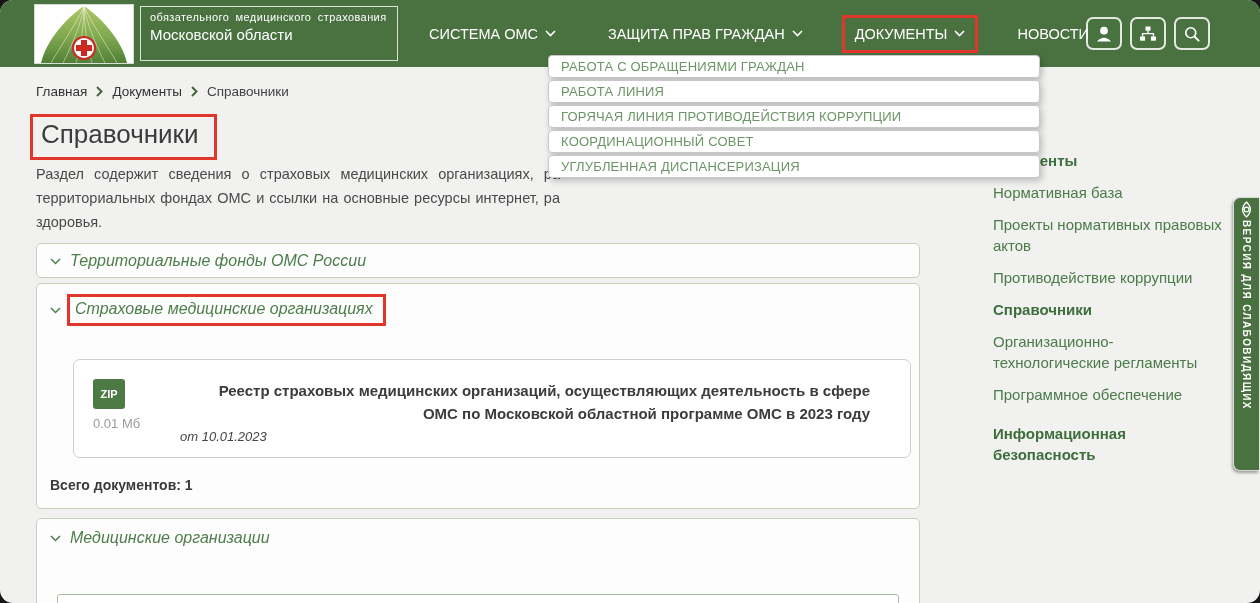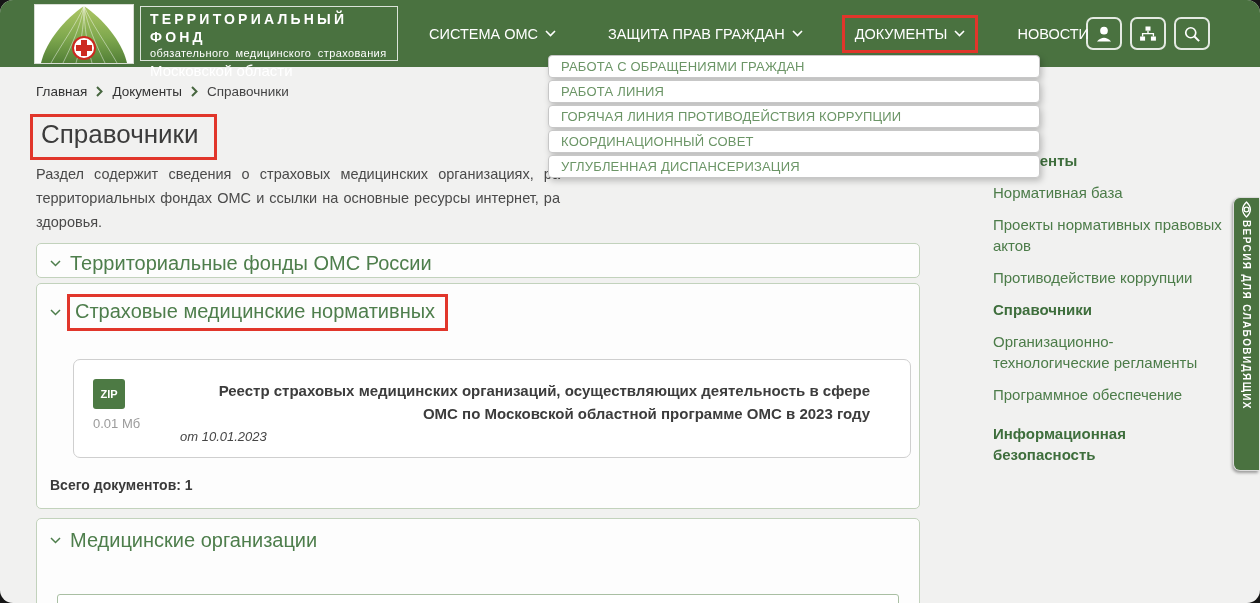--- a/index.html
+++ b/index.html
@@ -37,21 +37,21 @@
   .h1-box{position:absolute;left:30px;top:114px;border:3px solid #E1362B;
           padding:2px 15px 7px 8px;z-index:20;}
   .h1{font-size:26px;color:#3C3C3C;font-weight:400;}
   .desc{position:absolute;left:36px;top:162px;width:524px;font-size:14.5px;line-height:24px;
         color:#4A4A4A;z-index:5;}
   .jline{text-align:justify;text-align-last:justify;}
   
   .acc{position:absolute;left:36px;width:884px;background:#fdfdfd;border:1px solid #c2d2bc;
        border-radius:5px;box-sizing:border-box;z-index:5;}
   .acc-head{display:flex;align-items:center;padding:10px 0 0 13px;cursor:pointer;}
-  .acc-label{font-size:20px;color:#4E7E4C;margin-left:9px;}
+  .acc-label{font-size:16px;color:#4E7E4C;margin-left:9px;font-style:italic;}
   .redbox{border:3px solid #E1362B;padding:3px 10px 5px 5px;margin-left:6px;}
   .redbox .acc-label{margin-left:0;}
   .doc-card{position:absolute;left:36px;top:75px;width:838px;height:99px;background:#fff;
             border:1px solid #cfcfcf;border-radius:7px;box-sizing:border-box;cursor:pointer;}
   .doc-inner{display:flex;padding:19px 40px 0 19px;}
   .doc-filecol{width:87px;flex:0 0 87px;}
   .zip-badge{width:32px;height:30px;background:#4D7A44;border-radius:3px;color:#fff;
              font-size:11px;font-weight:bold;display:flex;align-items:center;justify-content:center;}
   .doc-size{font-size:13px;color:#9b9b9b;margin-top:7px;}
   .doc-title{font-size:15px;font-weight:bold;color:#3C3C3C;line-height:23px;max-width:690px;text-align:right;}
@@ -95,21 +95,20 @@
           <path d="M49,1 C30,14 11,36 6,58 L92,58 C87,36 68,14 49,1 Z" fill="url(#domeg)"></path>
           <path d="M49,1 C42,18 26,40 16,58 M49,1 C46,20 36,42 28,58 M49,1 C49,22 45,44 41,58 M49,1 C56,18 72,40 82,58 M49,1 C52,20 62,42 70,58 M49,1 C49,22 53,44 57,58" stroke="rgba(255,255,255,0.45)" stroke-width="1" fill="none"></path>
           <circle cx="49" cy="43" r="11" fill="#fff" stroke="#cc2a20" stroke-width="2"></circle>
           <rect x="46" y="35" width="6" height="16" fill="#cc2a20"></rect>
           <rect x="41" y="40" width="16" height="6" fill="#cc2a20"></rect>
         </svg>
       </span>
     </div>
 
     <div class="brand-box">
-      <div class="brand1">ТЕРРИТОРИАЛЬНЫЙ ФОНД</div>
       <div class="brand2">обязательного медицинского страхования</div>
       <div class="brand3">Московской области</div>
     </div>
 
     <nav class="nav">
       <div class="nav-item">
         <span>СИСТЕМА ОМС</span>
         <span>
           <svg width="11" height="7" viewBox="0 0 11 7">
               <polyline points="1,1 5.5,5.5 10,1" stroke="#fff" stroke-width="1.6" fill="none"></polyline>
@@ -217,21 +216,21 @@
   </div>
 
   <div class="acc" style="top:283px;height:226px;">
     <div class="acc-head">
       <span>
         <svg width="11" height="7" viewBox="0 0 11 7">
             <polyline points="1,1 5.5,5.5 10,1" stroke="#4E7E4C" stroke-width="1.5" fill="none"></polyline>
           </svg>
       </span>
       <span class="redbox">
-        <span class="acc-label">Страховые медицинские нормативных</span>
+        <span class="acc-label">Страховые медицинские организациях</span>
       </span>
     </div>
 
     <div class="doc-card">
       <div class="doc-inner">
         <div class="doc-filecol">
           <div class="zip-badge">ZIP</div>
           <div class="doc-size">0.01 Мб</div>
         </div>
         <div>

